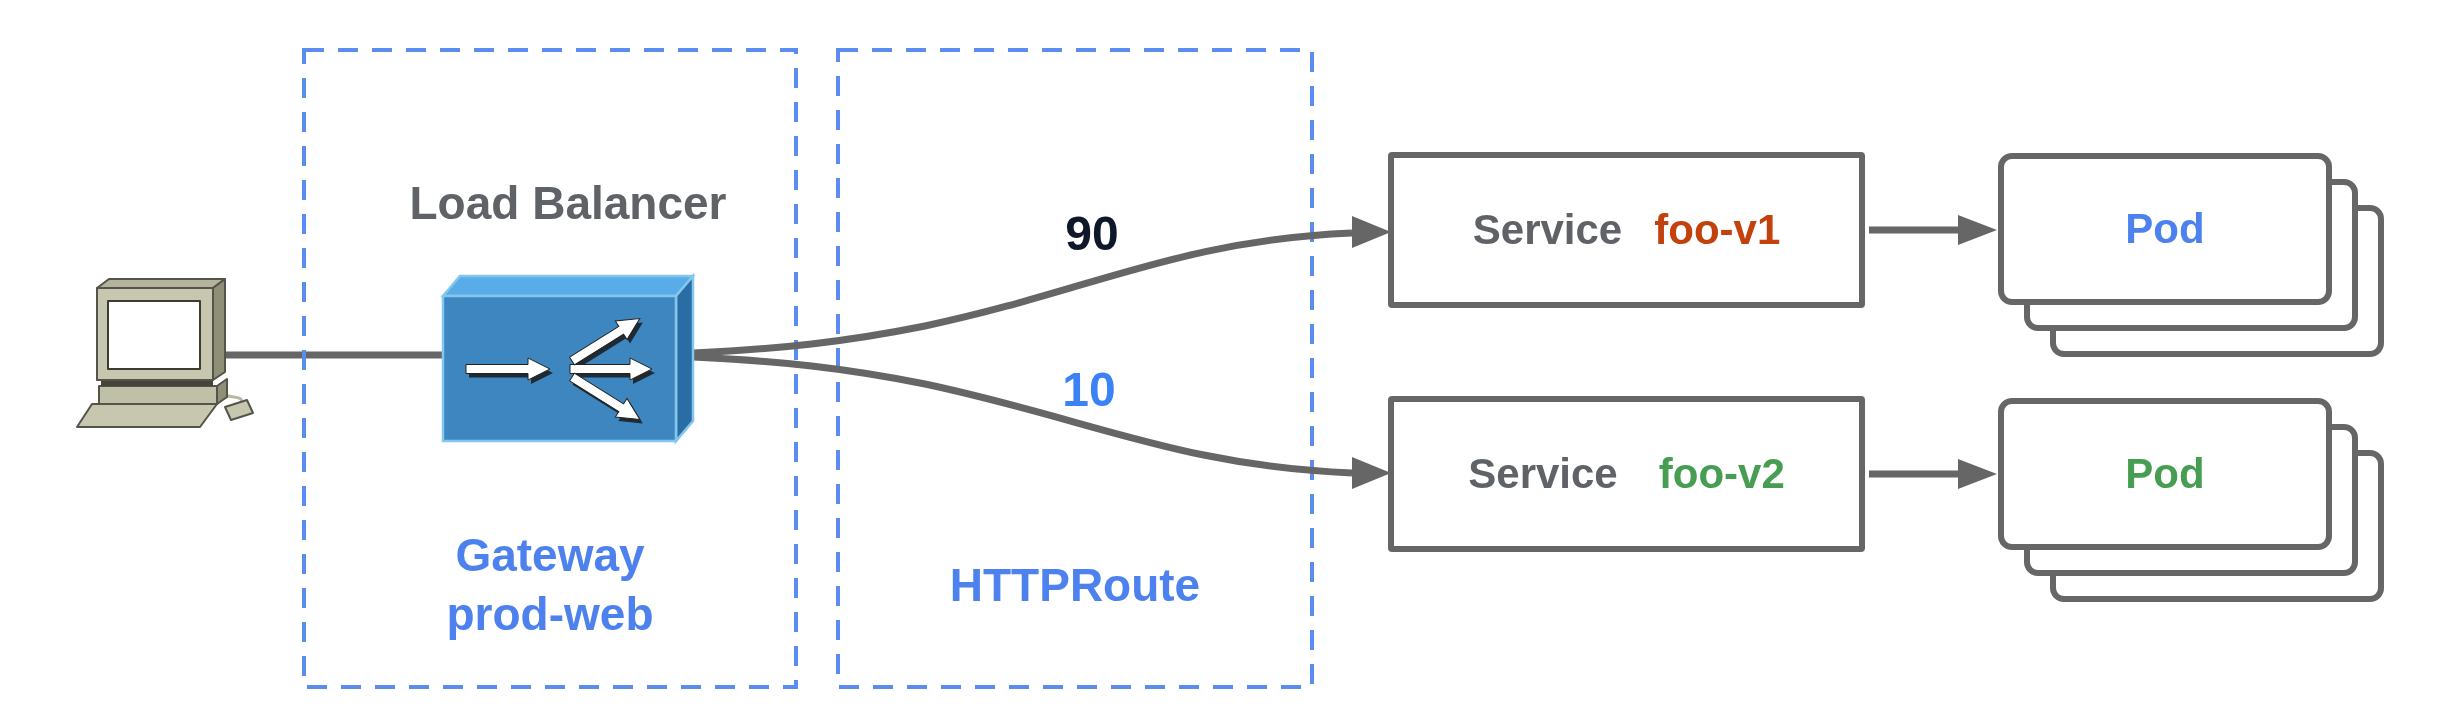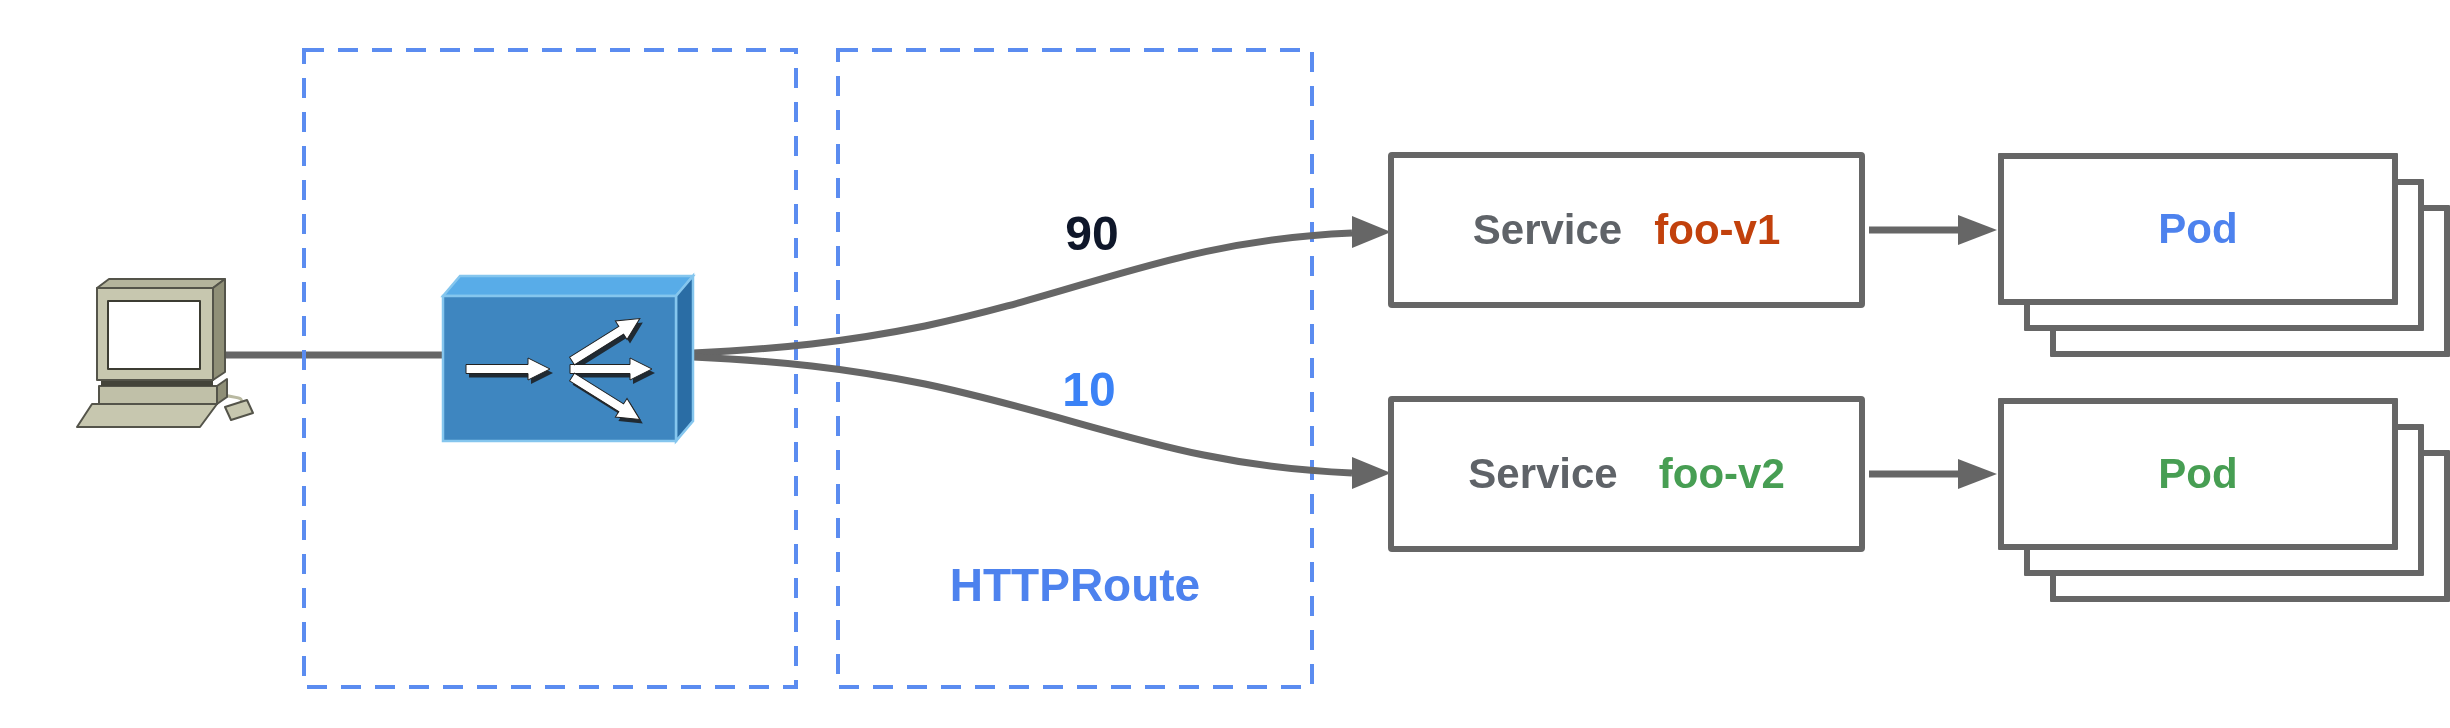--- a/index.html
+++ b/index.html
@@ -18,22 +18,22 @@
   .service-box {
     position:absolute; z-index:4; box-sizing:border-box;
     width:477px; height:156px; background:#ffffff;
     border:6px solid #666666; border-radius:4px;
     display:flex; align-items:center; justify-content:center;
     font-size:42px; font-weight:700; line-height:1.25;
   }
   .service-box .svc-type { color:#5f6368; }
   .pod-stack { position:absolute; z-index:3; }
   .pod-layer {
-    position:absolute; box-sizing:border-box; width:400px; height:152px;
-    background:#ffffff; border:6px solid #666666; border-radius:1px;
+    position:absolute; box-sizing:border-box; width:334px; height:152px;
+    background:#ffffff; border:6px solid #666666; border-radius:14px;
   }
   .pod-layer.front {
     display:flex; align-items:center; justify-content:center;
     font-size:42px; font-weight:700;
   }
 </style>
 </head>
 <body>
 
 <div class="canvas">
@@ -93,21 +93,26 @@
 
       <g fill="#ffffff" stroke="#222222" stroke-width="1">
         <path transform="translate(466,369)" d="M0 -4.5 H62 V-11 L84 0 L62 11 V4.5 H0 Z"></path>
         <path transform="translate(570,369)" d="M0 -4.5 H60 V-11 L82 0 L60 11 V4.5 H0 Z"></path>
         <path transform="translate(572,361) rotate(-32)" d="M0 -4.5 H58 V-11 L80 0 L58 11 V4.5 H0 Z"></path>
         <path transform="translate(572,377) rotate(32)" d="M0 -4.5 H58 V-11 L80 0 L58 11 V4.5 H0 Z"></path>
       </g>
     </g>
   </svg>
 
+  <div class="lbl lbl-gray title-lbl" style="left:568px; top:203px;">Load Balancer</div>
 
+  <div class="lbl lbl-blue zone-lbl" style="left:550px; top:585px;">
+    <div>Gateway</div>
+    <div>prod-web</div>
+  </div>
 
   <div class="lbl lbl-blue zone-lbl" style="left:1075px; top:585px;text-align:right;">
     <div>HTTPRoute</div>
   </div>
 
   <div class="lbl weight-lbl" style="left: 1092px; top: 233px; color: #0f172a;">90</div>
 
   <div class="lbl weight-lbl" style="left: 1089px; top: 389px; color: #3b82f6;">10</div>
 
   <div class="service-box" style="left:1388px; top:152px;">

